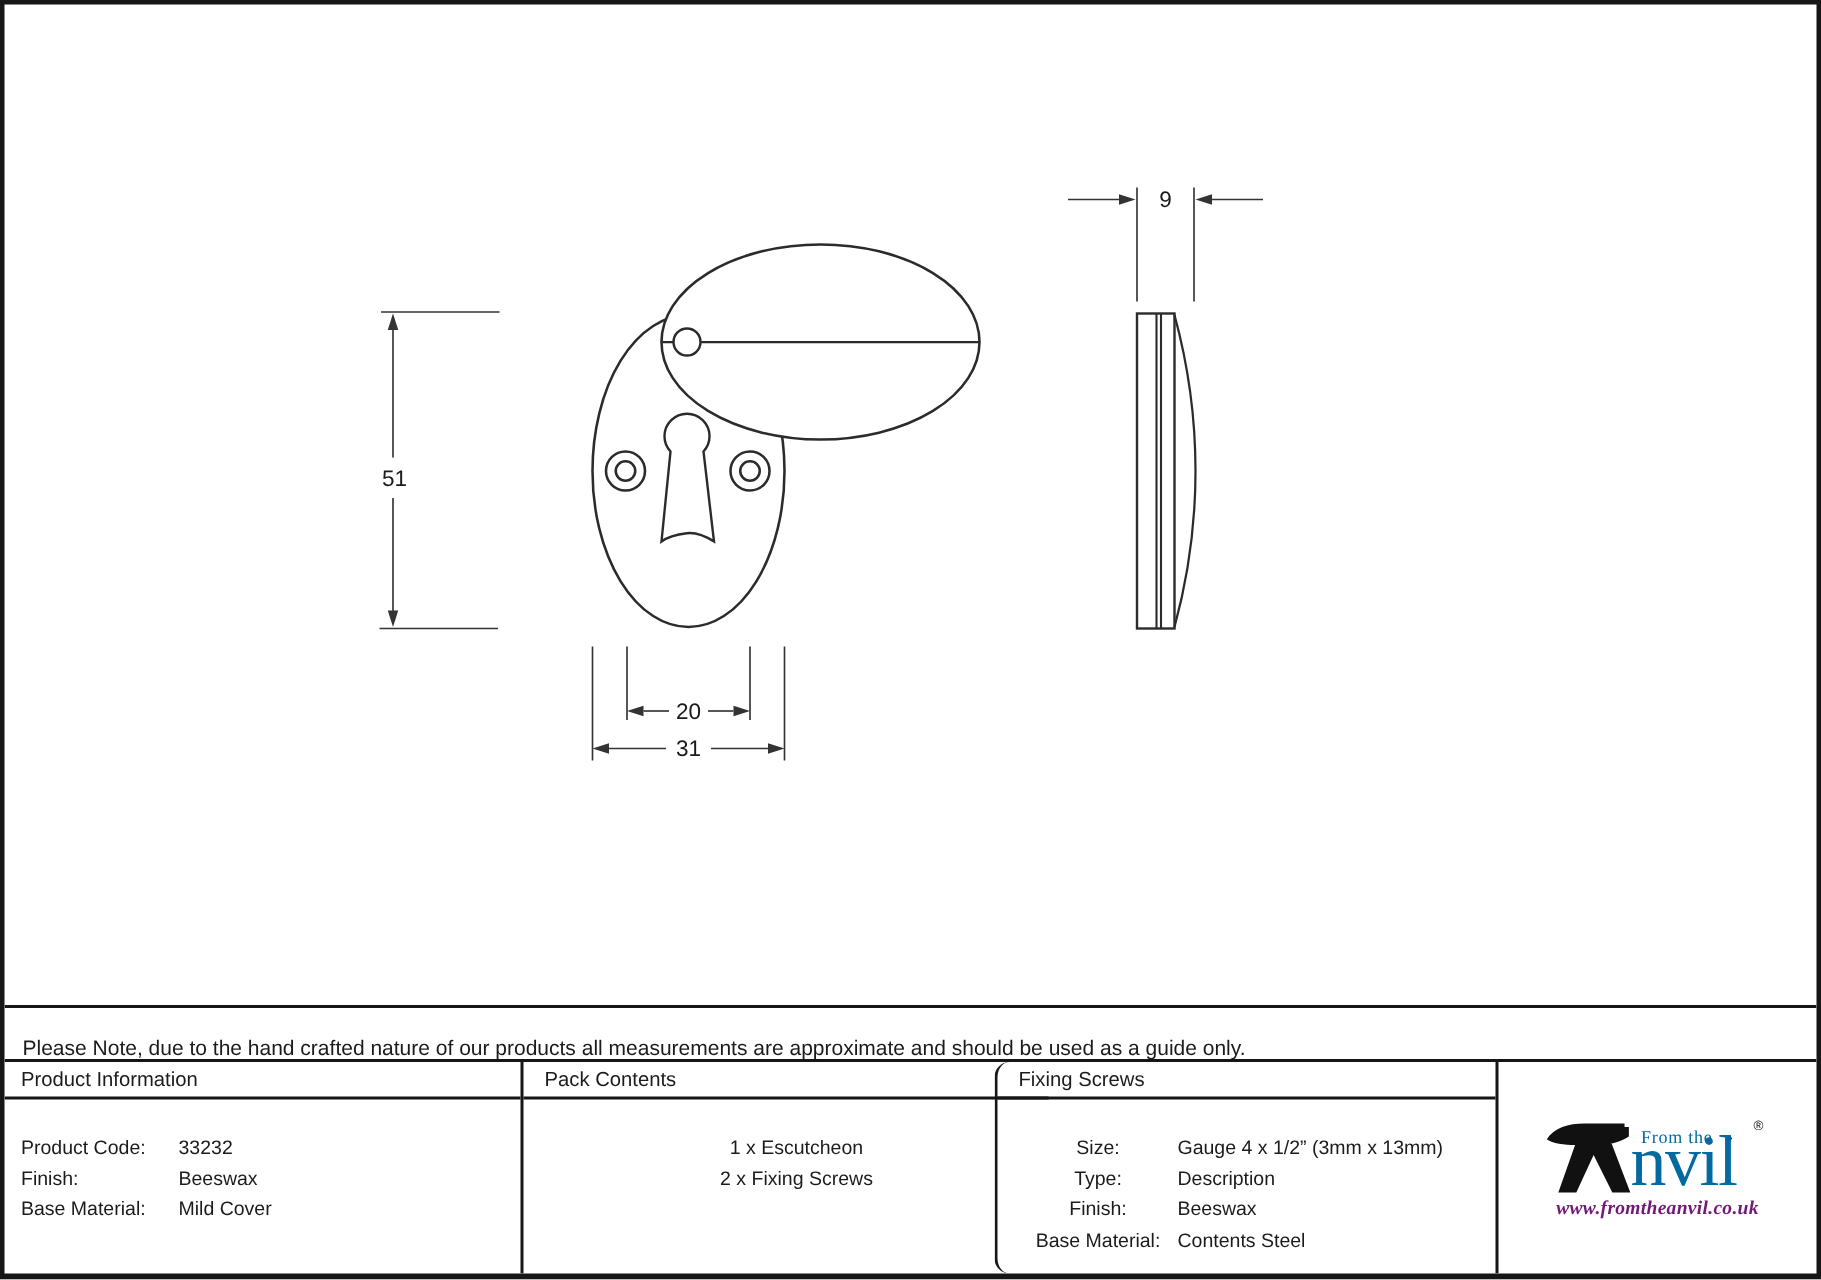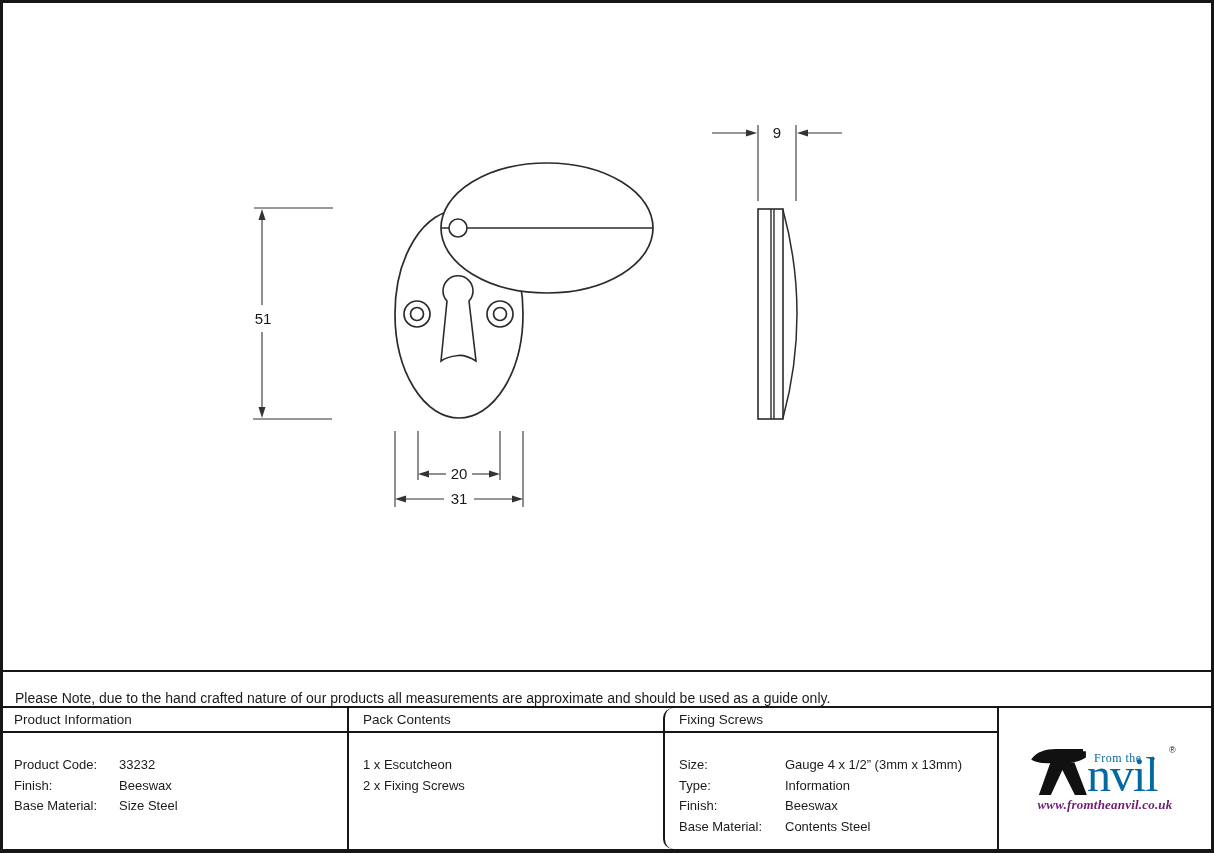--- a/index.html
+++ b/index.html
@@ -35,21 +35,21 @@
   .col-screws{left:660px;width:334px;border-radius:10px;}
   .col-logo{left:994px;width:214px;display:flex;align-items:center;justify-content:center;}
   .hdr{
     height:25px;box-sizing:border-box;border-bottom:2px solid #161616;
     display:flex;align-items:center;font-size:13.5px;
   }
   .col-product .hdr{padding-left:11px;}
   .col-pack .hdr,.col-screws .hdr{padding-left:14px;}
   .cell-body{padding-top:22px;font-size:13px;line-height:20.5px;}
   .col-product .cell-body{padding-left:11px;}
-  .col-pack .cell-body,.col-screws .cell-body{padding-left:14px;}
+  .col-pack .cell-body,.col-screws .cell-body{padding-left:14px;text-align:center;}
   .kv{display:flex;}
   .kv .k{flex:0 0 105px;}
   .col-screws .kv .k{flex-basis:106px;}
 
   
   .logo{position:relative;width:150px;height:70px;}
   .logo-anvil{position:absolute;left:0;top:4px;width:60px;height:48px;}
   .logo-fromthe{
     position:absolute;left:64px;top:7px;
     font-family:"Liberation Serif","DejaVu Serif",serif;
@@ -152,21 +152,21 @@
         <div class="kv">
           <span class="k">Product Code:</span>
           <span class="v">33232</span>
         </div>
         <div class="kv">
           <span class="k">Finish:</span>
           <span class="v">Beeswax</span>
         </div>
         <div class="kv">
           <span class="k">Base Material:</span>
-          <span class="v">Size Steel</span>
+          <span class="v">Mild Cover</span>
         </div>
       </div>
     </div>
 
     <div class="col col-pack bl">
       <div class="hdr">Pack Contents</div>
       <div class="cell-body">
         <div>1 x Escutcheon</div>
         <div>2 x Fixing Screws</div>
       </div>
@@ -174,21 +174,21 @@
 
     <div class="col col-screws bl">
       <div class="hdr">Fixing Screws</div>
       <div class="cell-body">
         <div class="kv">
           <span class="k">Size:</span>
           <span class="v">Gauge 4 x 1/2” (3mm x 13mm)</span>
         </div>
         <div class="kv">
           <span class="k">Type:</span>
-          <span class="v">Information</span>
+          <span class="v">Description</span>
         </div>
         <div class="kv">
           <span class="k">Finish:</span>
           <span class="v">Beeswax</span>
         </div>
         <div class="kv">
           <span class="k">Base Material:</span>
           <span class="v">Contents Steel</span>
         </div>
       </div>

